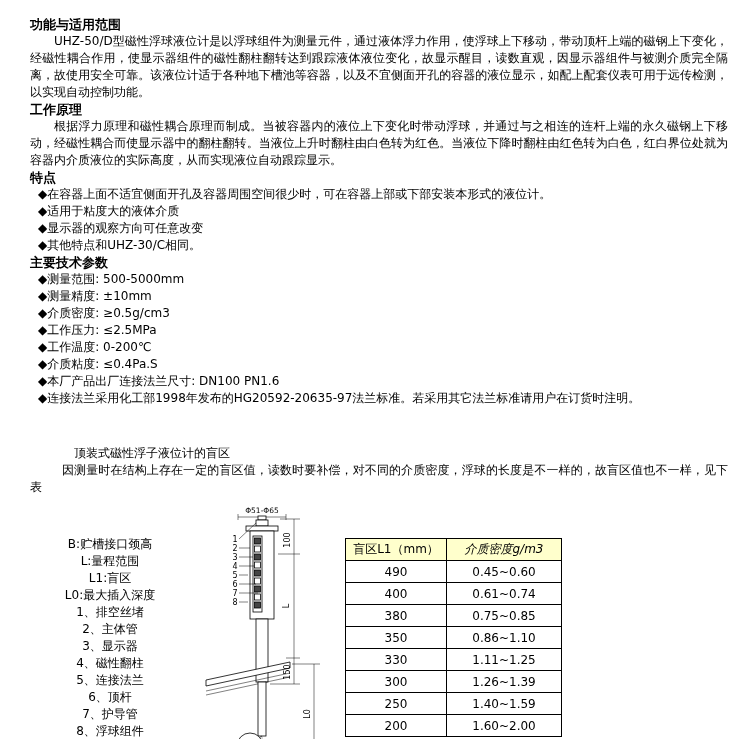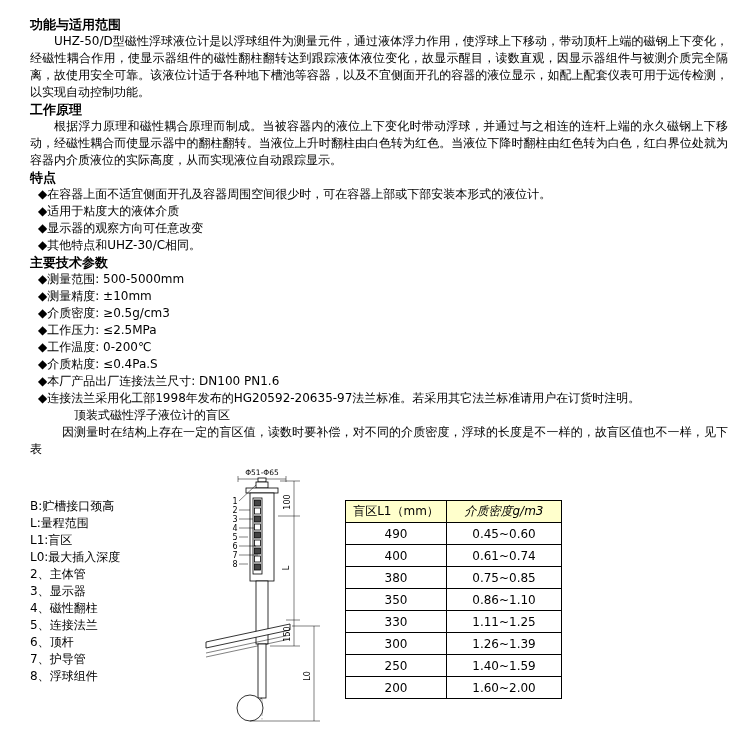--- a/index.html
+++ b/index.html
@@ -6,25 +6,25 @@
   body{
     width:754px;height:739px;background:#ffffff;color:#000;
     font-family:"DejaVu Sans","Liberation Sans",sans-serif;
     font-size:12px;overflow:hidden;
   }
   .page{padding:16px 26px 0 30px;}
   .sec-title{font-size:13px;font-weight:bold;line-height:17px;}
   .para{line-height:17px;text-indent:24px;text-align:justify;}
   .line{line-height:17px;padding-left:8px;white-space:nowrap;}
   .plain{line-height:17px;}
-  .blind-title{line-height:17px;padding-left:44px;}
+  .blind-title{line-height:17px;padding-left:44px;margin-top:38px;}
   .blind-para{line-height:17px;text-indent:32px;text-align:justify;}
   .bottom{display:flex;align-items:flex-start;margin-top:10px;}
   .legend{width:160px;margin-top:30px;}
-  .legend-item{line-height:17px;white-space:nowrap;}
+  .legend-item{line-height:17px;white-space:nowrap;text-align:center;}
   .diagram{flex:0 0 auto;}
   .tablewrap{margin-left:10px;margin-top:32px;}
   .blind-table{border-collapse:collapse;font-size:12px;}
   .blind-table th,.blind-table td{
     border:1px solid #000;height:21px;text-align:center;
     font-weight:normal;padding:0 4px;
   }
   .blind-table th{width:92px;}
   .blind-table th + th{width:106px;}
   svg text{font-family:"DejaVu Sans","Liberation Sans",sans-serif;}
@@ -59,20 +59,21 @@
   <div class="blind-title">顶装式磁性浮子液位计的盲区</div>
   <div class="blind-para">因测量时在结构上存在一定的盲区值，读数时要补偿，对不同的介质密度，浮球的长度是不一样的，故盲区值也不一样，见下表</div>
 
   <div class="bottom">
 
     <div class="legend">
       <div class="legend-item">B:贮槽接口颈高</div>
       <div class="legend-item">L:量程范围</div>
       <div class="legend-item">L1:盲区</div>
       <div class="legend-item">L0:最大插入深度</div>
+      <div class="legend-item">1、排空丝堵</div>
       <div class="legend-item">2、主体管</div>
       <div class="legend-item">3、显示器</div>
       <div class="legend-item">4、磁性翻柱</div>
       <div class="legend-item">5、连接法兰</div>
       <div class="legend-item">6、顶杆</div>
       <div class="legend-item">7、护导管</div>
       <div class="legend-item">8、浮球组件</div>
     </div>
 
     <svg class="diagram" width="145" height="258" viewBox="0 0 145 258">

